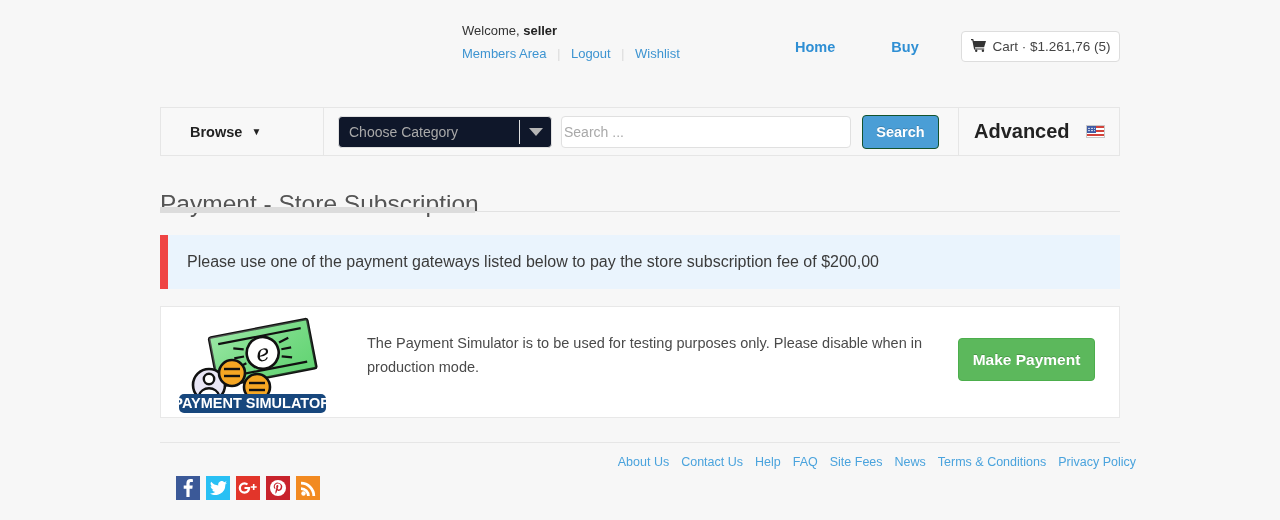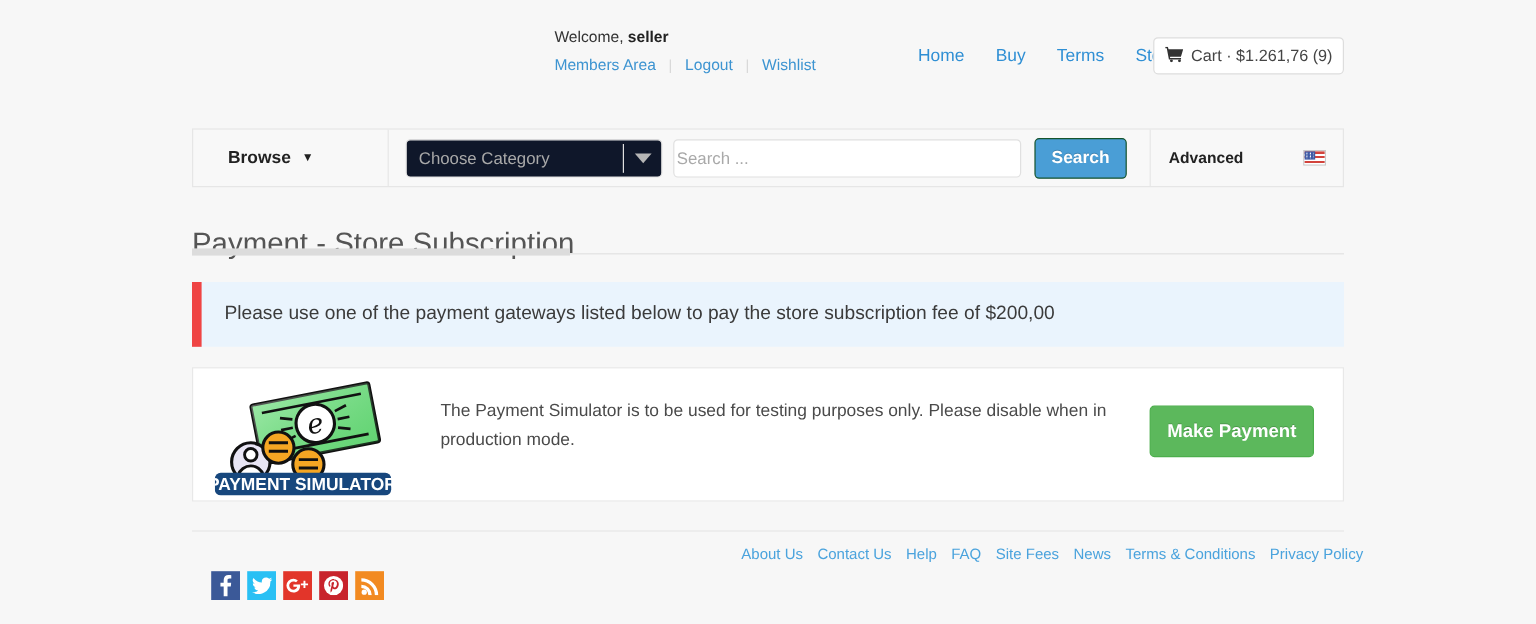--- a/index.html
+++ b/index.html
@@ -32,22 +32,22 @@
   }
   .acct-sep {
     display: inline-block; color: #d8d8d8; padding: 0 7px; font-size: 12px;
   }
 
   .mainnav {
     position: absolute; left: 765px; top: 33px; height: 28px;
     display: flex; align-items: center;
   }
   .mainnav a {
-    color: #2f8fd4; text-decoration: none; font-size: 14.5px; font-weight: normal;
-    margin-right: 26px; white-space: nowrap;
+    color: #2f8fd4; text-decoration: none; font-size: 14.5px; font-weight: bold;
+    margin-right: 26px; white-space: nowrap; margin-left: 30px;
   }
   .cart-btn {
     position: absolute; left: 961px; top: 31px;
     width: 159px; height: 31px;
     background: #fff; border: 1px solid #ddd; border-radius: 4px;
     display: flex; align-items: center; justify-content: center;
     font-size: 13.5px; color: #444; white-space: nowrap; gap: 7px;
   }
   .cart-icon { display: inline-block; line-height: 1; font-size: 13px; color: #333; }
 
@@ -105,21 +105,21 @@
     background: #4a9ed6; border: 1px solid #14532d; border-radius: 4px;
     color: #fff; font-size: 14.5px; font-weight: bold;
     font-family: "Liberation Sans", sans-serif;
     cursor: pointer;
     text-shadow: 0 -1px 0 rgba(0,0,0,.18);
   }
   .adv-cell {
     width: 160px; display: flex; align-items: center;
     justify-content: space-between; padding: 0 14px 0 15px;
   }
-  .adv-cell .lbl { font-size: 13px; font-weight: bold; color: #222; text-align: right; }
+  .adv-cell .lbl { font-size: 20px; font-weight: bold; color: #222; text-align: right; }
   .flag-icon {
     width: 19px; height: 13px; position: relative; overflow: hidden;
     border: 1px solid #c9c9c9; background: #fff;
   }
   .flag-icon .stripes {
     position: absolute; inset: 0;
     background: repeating-linear-gradient(to bottom,
       #d2433c 0px, #d2433c 2px, #fff 2px, #fff 4px);
   }
   .flag-icon .canton {
@@ -238,21 +238,21 @@
     </div>
 
     <div class="cart-btn">
       <span class="cart-icon">
         <svg width="15" height="13" viewBox="0 0 15 13" fill="#333">
           <path d="M0 0h2.2l.6 2H15l-1.9 6.2H4.2L3.9 9.4h9.3v1.2H3.1L1.3 1.2H0z"></path>
           <circle cx="5.2" cy="11.7" r="1.2"></circle>
           <circle cx="11.9" cy="11.7" r="1.2"></circle>
         </svg>
       </span>
-      <span>Cart · $1.261,76 (9)</span>
+      <span>Cart · $1.261,76 (5)</span>
     </div>
   </div>
 
   <div class="searchbar">
 
     <div class="browse-cell">
       <span class="lbl">Browse</span>
       <span class="caret">▼</span>
     </div>
 

